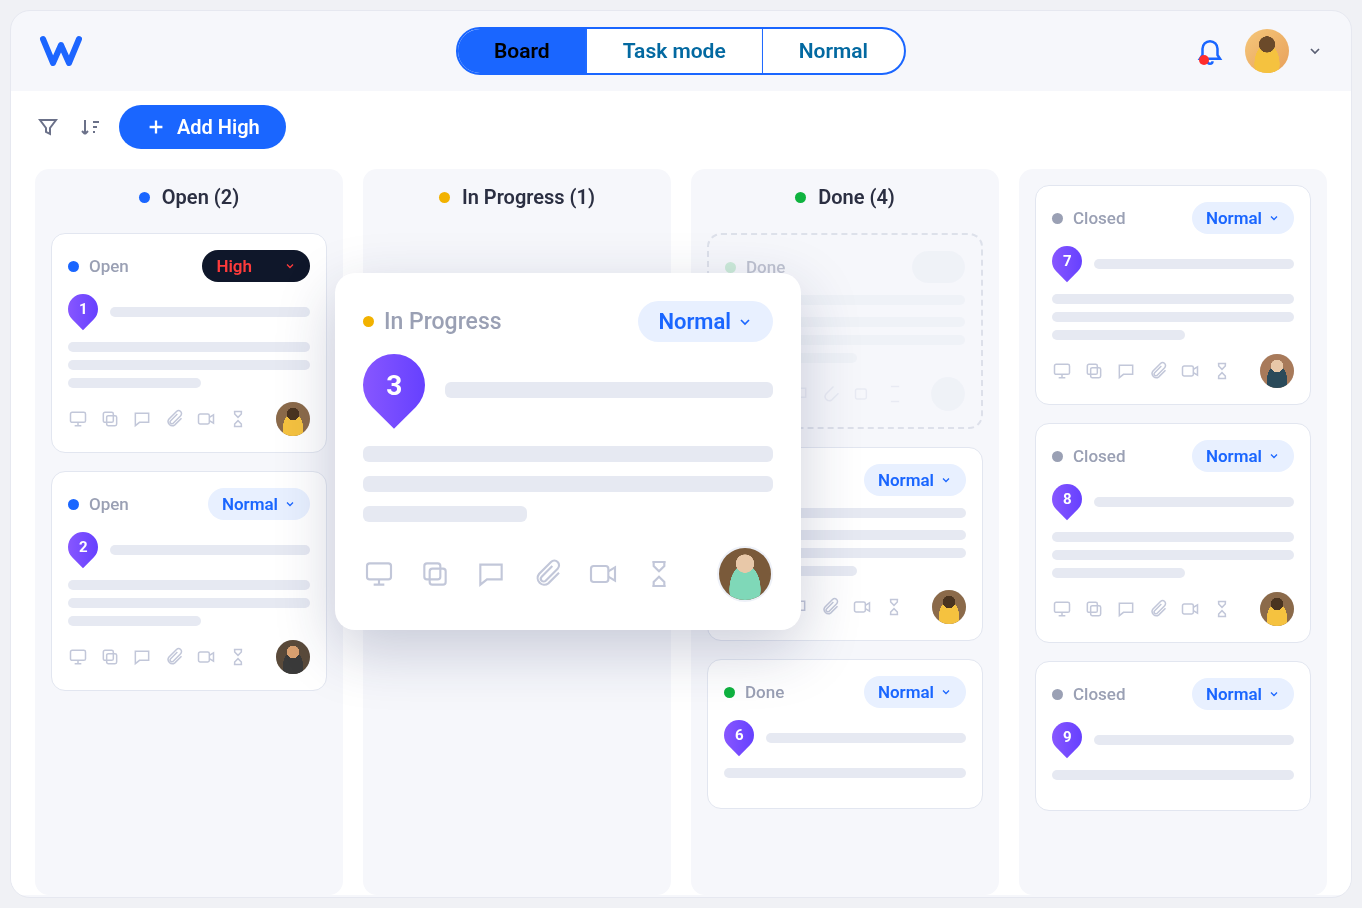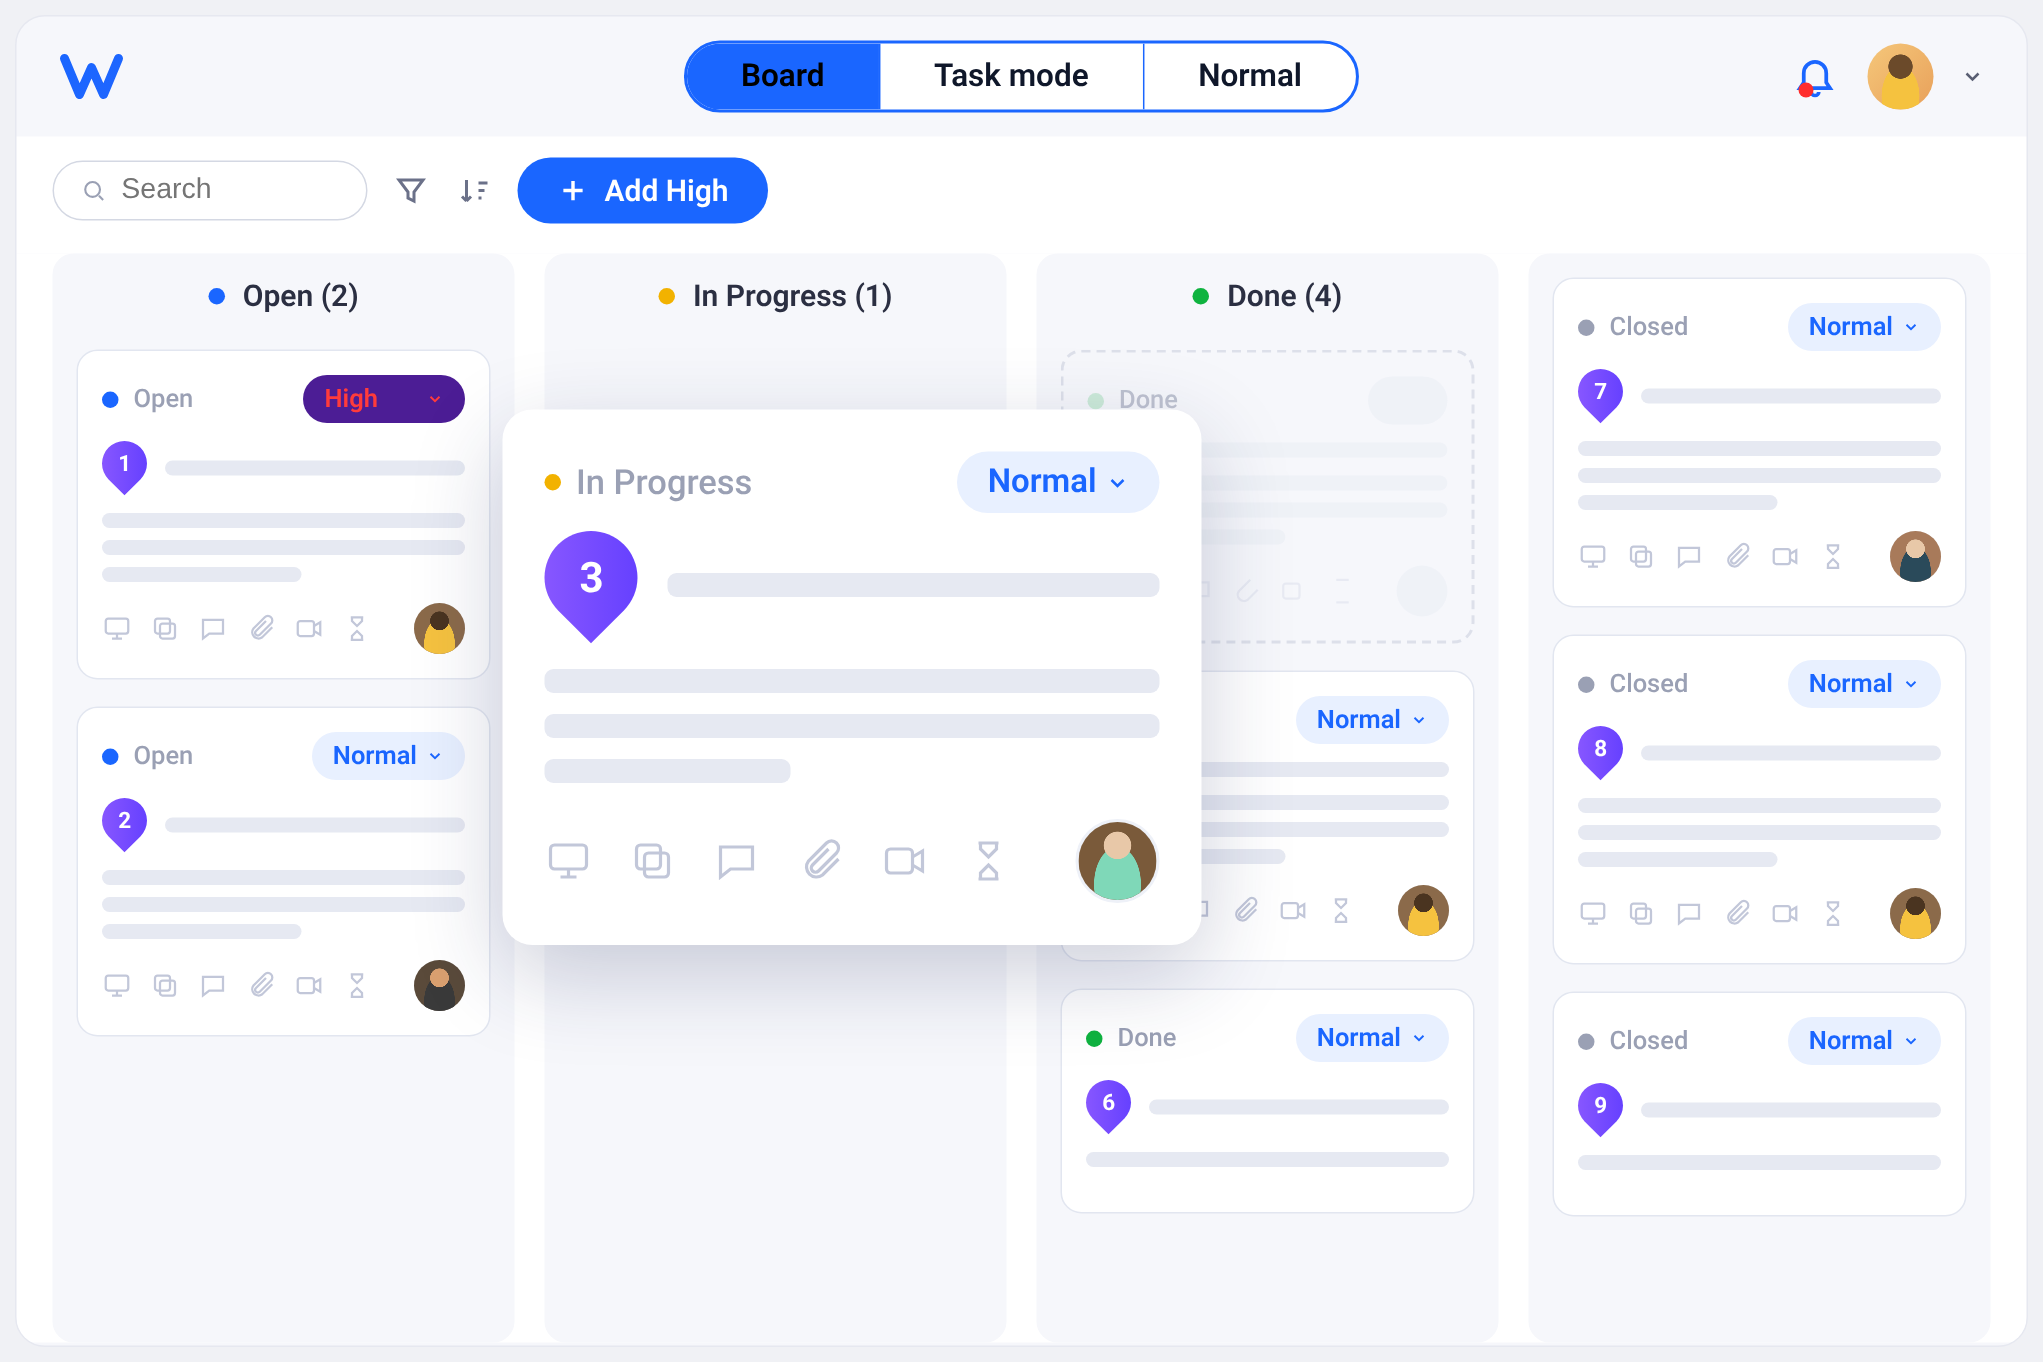--- a/index.html
+++ b/index.html
@@ -2,21 +2,21 @@
 <html><head>
 <meta charset="utf-8">
 <style>
 * { box-sizing: border-box; margin: 0; padding: 0; }
 body { font-family: -apple-system, BlinkMacSystemFont, 'Segoe UI', Roboto, sans-serif; background: #f0f1f5; width: 1362px; height: 908px; overflow: hidden; }
 .app { background: #f6f7fb; border-radius: 20px; margin: 10px; height: 888px; overflow: hidden; border: 1px solid #e6e8f0; }
 .topbar { display: flex; align-items: center; padding: 18px 28px; position: relative; }
 .logo { width: 52px; height: 40px; display: flex; align-items: center; }
 .logo svg { width: 52px; height: 40px; }
 .seg { display: flex; position: absolute; left: 50%; transform: translateX(-50%); border: 2px solid #1a66ff; border-radius: 999px; background: #fff; overflow: hidden; }
-.seg-item { padding: 10px 36px; font-size: 21px; font-weight: 600; color: #0f172a; cursor: pointer; border-left: 1px solid #1a66ff; }
+.seg-item { padding: 10px 36px; font-size: 21px; font-weight: 600; color: #0369a1; cursor: pointer; border-left: 1px solid #1a66ff; }
 .seg-item:first-child { border-left: none; }
 .seg-item.active { background: #1a66ff; color: #000000; }
 .topbar-right { margin-left: auto; display: flex; align-items: center; gap: 18px; }
 .bell-wrap { position: relative; width: 32px; height: 32px; cursor: pointer; }
 .bell-wrap svg { width: 30px; height: 30px; stroke: #1a66ff; fill: none; stroke-width: 2; }
 .bell-dot { position: absolute; bottom: 2px; left: 4px; width: 10px; height: 10px; background: #ff2d2d; border-radius: 50%; }
 .avatar-top { width: 44px; height: 44px; border-radius: 50%; background: linear-gradient(135deg,#f5c77a,#e8a05a); position: relative; overflow: hidden; cursor: pointer; }
 .avatar-top::after { content:''; position:absolute; inset:0; background: radial-gradient(circle at 50% 35%, #6b4a2a 0 22%, transparent 23%), radial-gradient(ellipse at 50% 80%, #f5c23f 0 40%, transparent 41%); }
 .chev { width: 16px; height: 16px; cursor: pointer; }
 .chev svg { width:16px; height:16px; stroke:#5a5f73; stroke-width:2.5; fill:none; }
@@ -34,21 +34,21 @@
 .dot { width: 11px; height: 11px; border-radius: 50%; flex-shrink: 0; }
 .dot.blue { background: #1a66ff; }
 .dot.gold { background: #f2b200; }
 .dot.green { background: #0fb33f; }
 .dot.grey { background: #9aa0b4; }
 .card { background: #fff; border: 1.5px solid #e2e6f0; border-radius: 14px; padding: 16px; margin-bottom: 18px; cursor: pointer; }
 .card.ghost { border: 2px dashed #cdd2e0; background: transparent; opacity: .6; }
 .card-top { display: flex; align-items: center; gap: 10px; margin-bottom: 12px; }
 .status-label { font-size: 17px; color: #9aa0b4; font-weight: 500; }
 .priority { margin-left: auto; display: flex; align-items: center; gap: 6px; border-radius: 999px; padding: 6px 14px; font-size: 17px; font-weight: 600; cursor: pointer; }
-.priority.high { background: #4c1d95; color: #ff3b3b; gap: 32px; }
+.priority.high { background: #0f172a; color: #ff3b3b; gap: 32px; }
 .priority.normal { background: #e8f0ff; color: #1a66ff; }
 .priority svg { width: 12px; height: 12px; stroke: currentColor; stroke-width: 2.5; fill: none; }
 .card-row1 { display: flex; align-items: center; gap: 12px; margin-bottom: 12px; }
 .pin { width: 30px; height: 36px; position: relative; flex-shrink: 0; }
 .pin-body { width: 30px; height: 30px; border-radius: 50% 50% 50% 0; transform: rotate(-45deg); background: linear-gradient(135deg,#8e5bff,#5f3cff); display: flex; align-items: center; justify-content: center; }
 .pin-num { transform: rotate(45deg); color: #fff; font-size: 15px; font-weight: 700; }
 .skel-line { height: 10px; background: #e6e9f2; border-radius: 6px; }
 .card-lines { display: flex; flex-direction: column; gap: 8px; margin-bottom: 14px; }
 .card-foot { display: flex; align-items: center; gap: 14px; }
 .mini-icons { display: flex; gap: 12px; }
@@ -111,27 +111,20 @@
       <div class="avatar-top"></div>
       <div class="chev">
         <svg viewBox="0 0 24 24">
             <path d="M6 9l6 6 6-6"></path>
           </svg>
       </div>
     </div>
   </div>
 
   <div class="toolbar">
-    <div class="search">
-      <svg viewBox="0 0 24 24">
-          <circle cx="11" cy="11" r="7"></circle>
-          <path d="M21 21l-4-4"></path>
-        </svg>
-      <input placeholder="Search" style="">
-    </div>
     <div class="tool-icon">
       <svg viewBox="0 0 24 24">
           <path d="M4 5h16l-6 8v6l-4-2v-4L4 5z"></path>
         </svg>
     </div>
     <div class="tool-icon">
       <svg viewBox="0 0 24 24">
           <path d="M7 5v14M7 19l-3-3M7 19l3-3M15 7h6M15 12h4M15 17h2"></path>
         </svg>
     </div>

